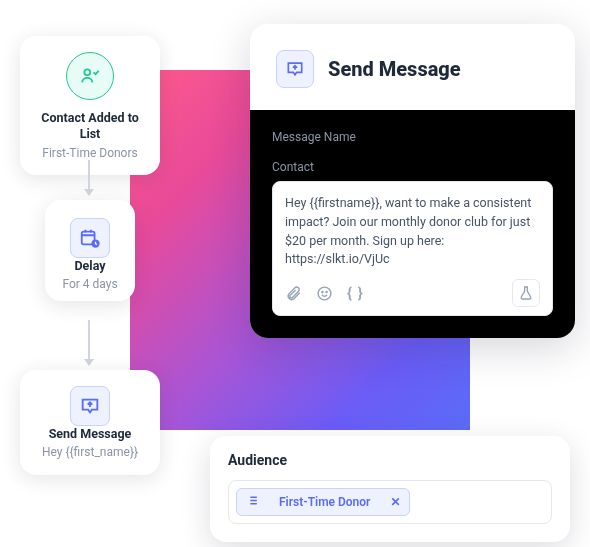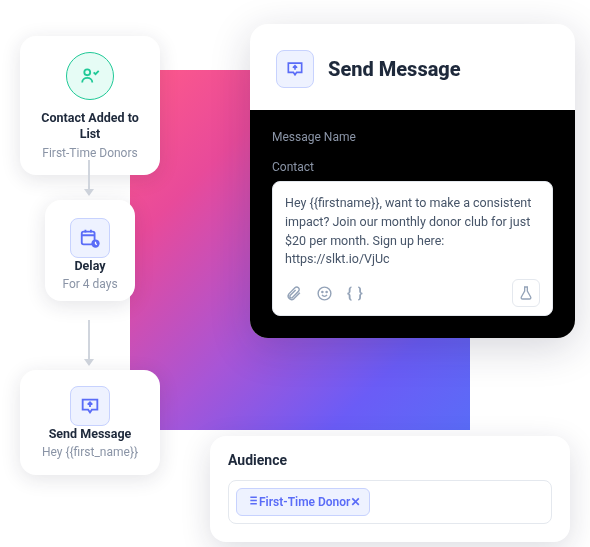--- a/index.html
+++ b/index.html
@@ -185,21 +185,21 @@
       margin-bottom: 12px;
     }
     .audience-box {
       border: 1px solid #e4e8ee;
       border-radius: 8px;
       padding: 7px;
     }
     .chip {
       display: inline-flex;
       align-items: center;
-      gap: 0;
+      gap: 20px;
       background: #eef2ff;
       border: 1px solid #c7d2fe;
       border-radius: 6px;
       padding: 5px 9px;
       font-size: 12px;
       font-weight: 600;
       color: #5a6cf7;
     }
     .chip-close { cursor: pointer; font-size: 12px; }
   </style>

